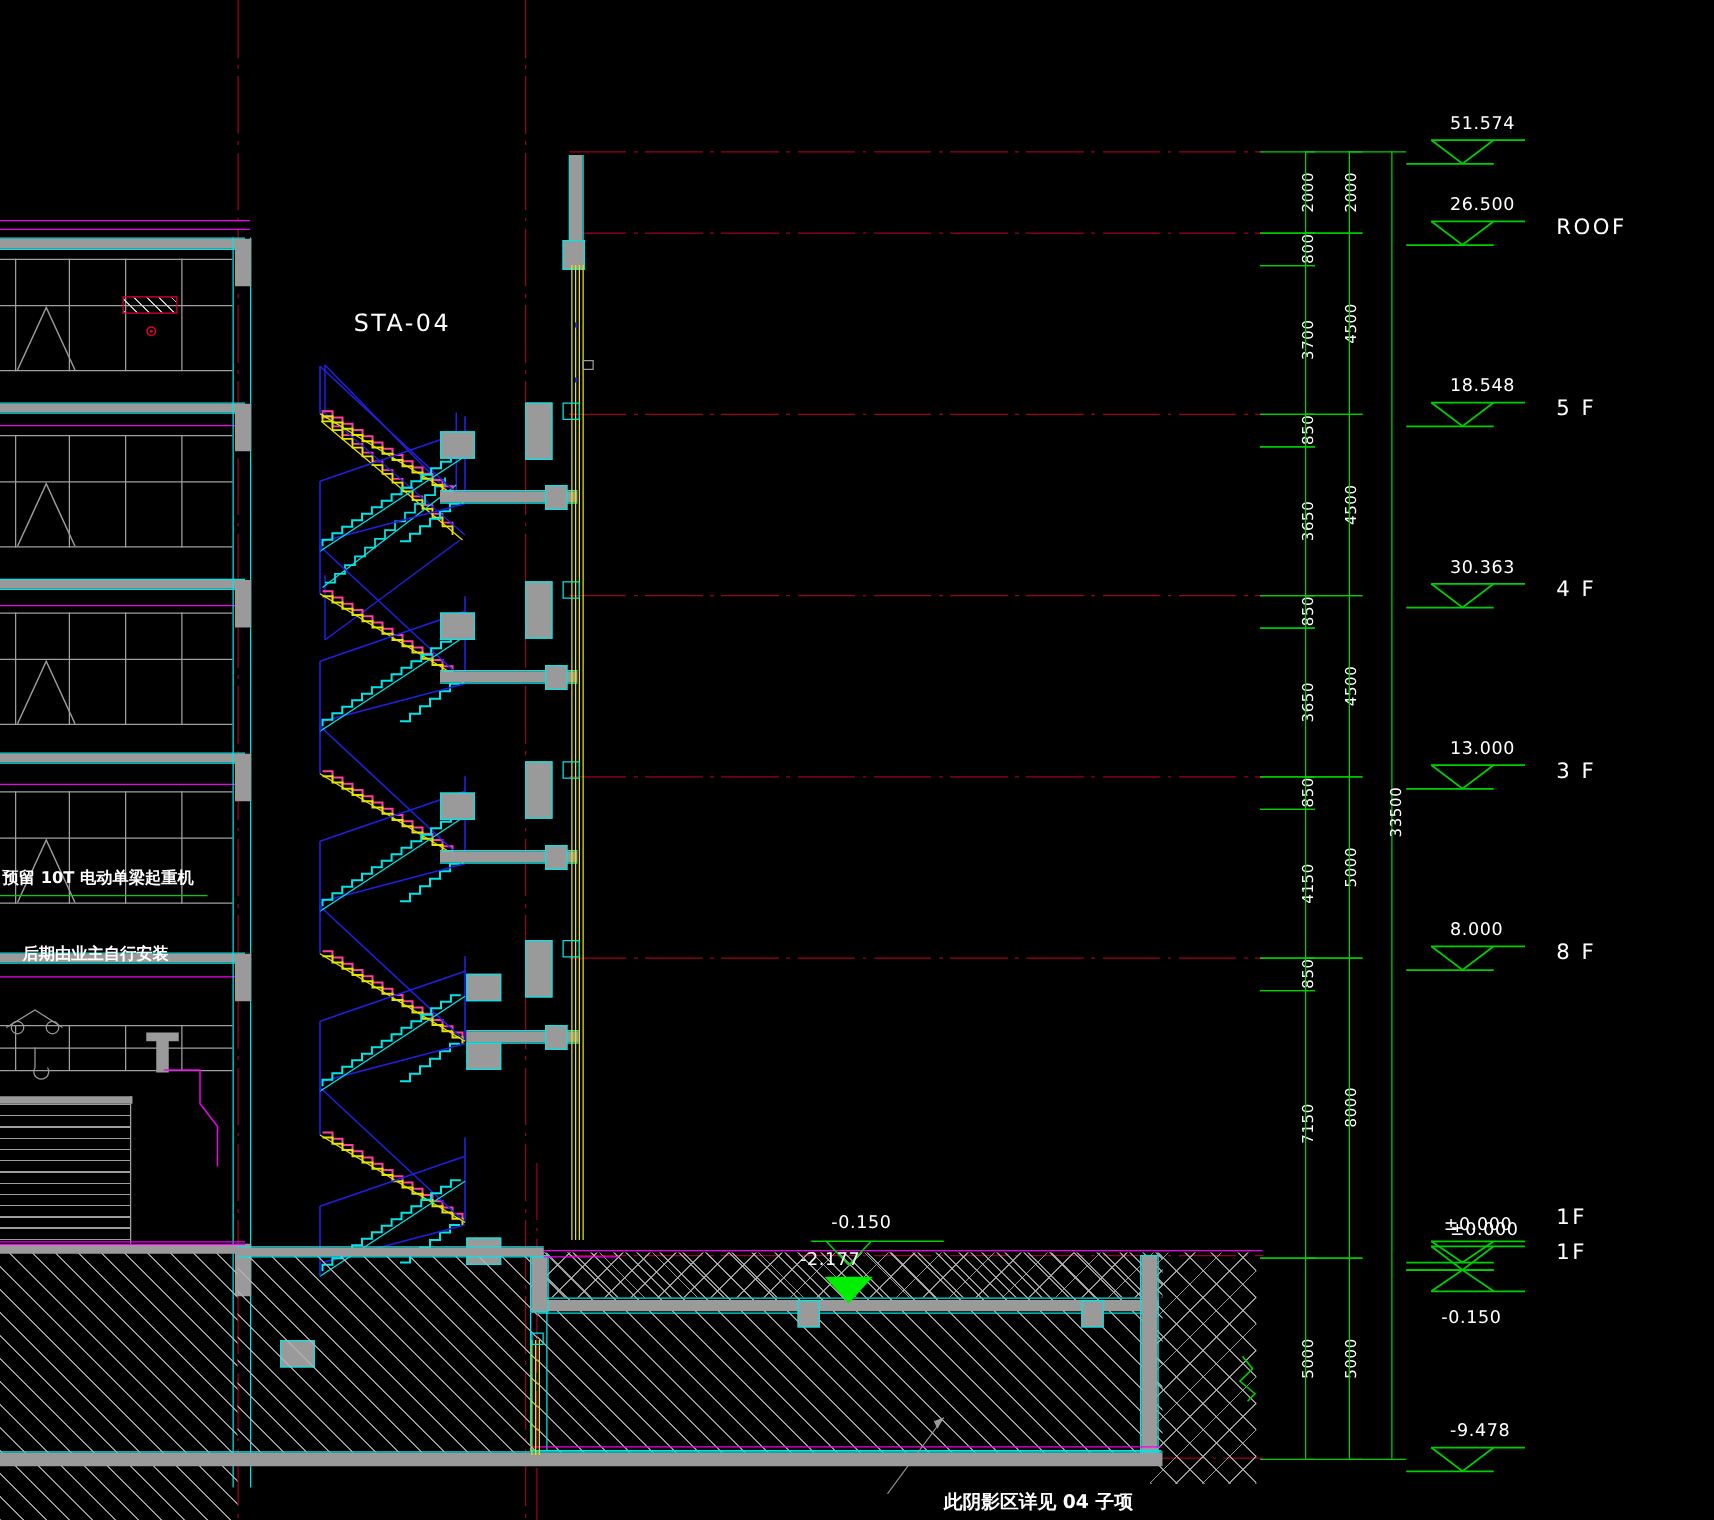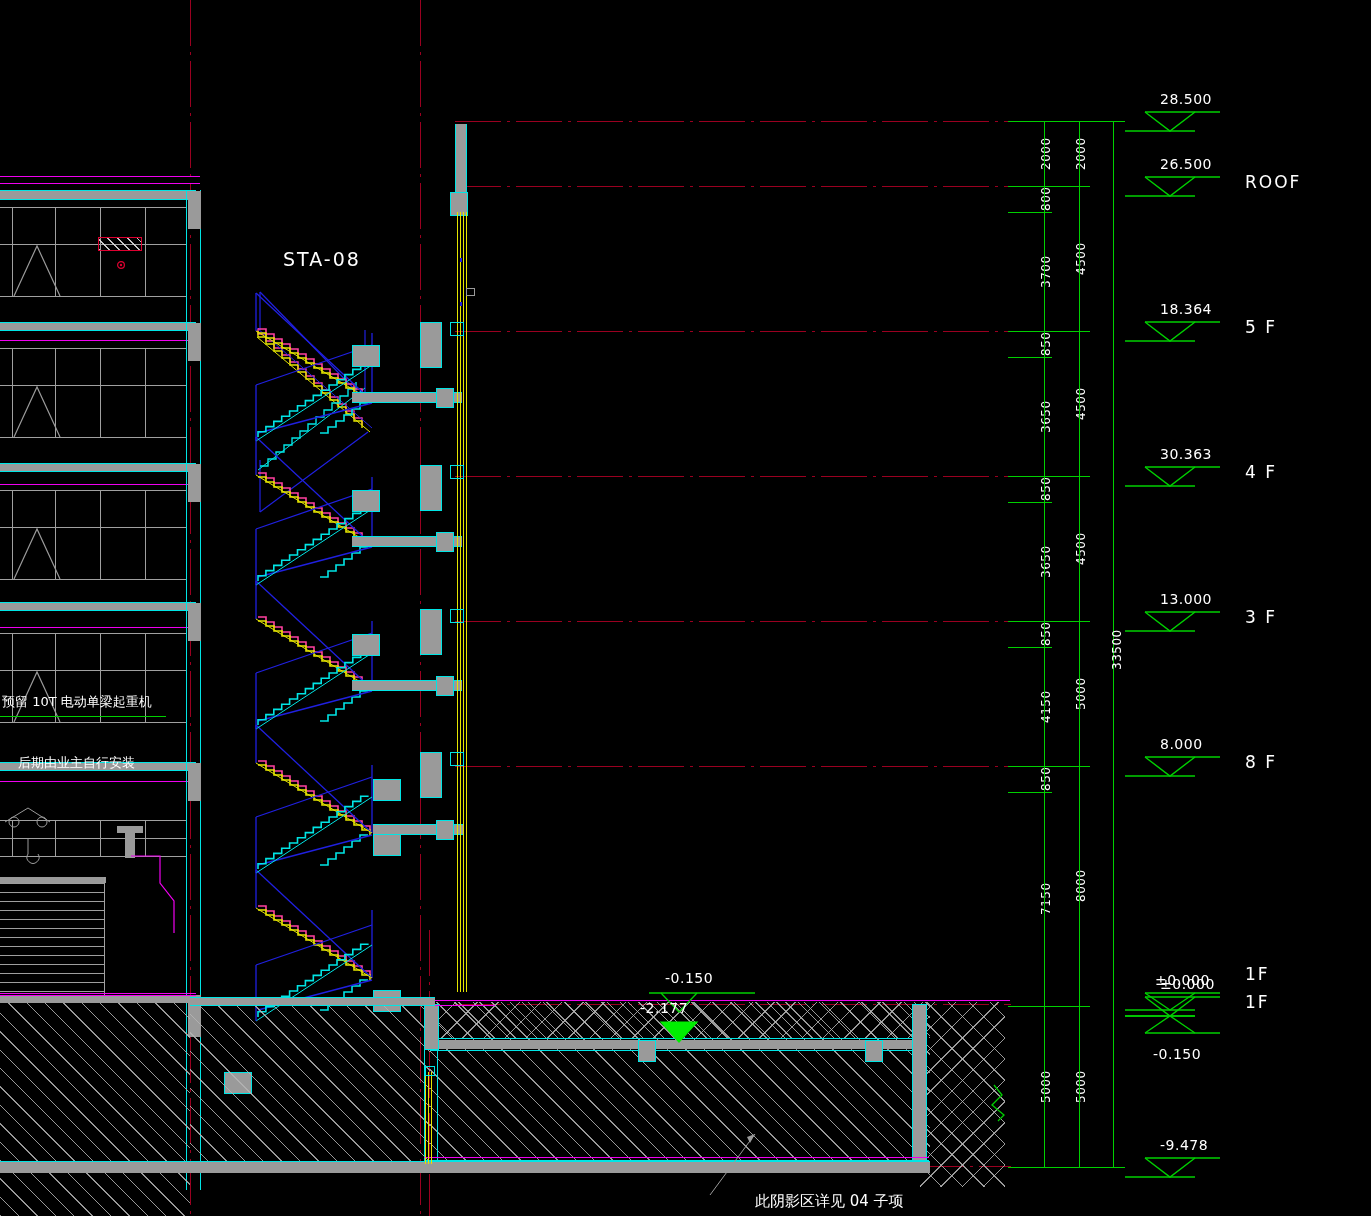--- a/index.html
+++ b/index.html
@@ -45,21 +45,21 @@
      border:1px solid #dd0030;box-sizing:border-box;}
   .hatchh{position:absolute;
      background-image:repeating-linear-gradient(to bottom,
         rgba(175,175,175,.9) 0px, rgba(175,175,175,.9) 1px,
         transparent 1px, transparent 9px);}
 
   
   .txt{position:absolute;color:#fff;white-space:nowrap;
        font-family:"DejaVu Sans","Liberation Sans",sans-serif;letter-spacing:1px;}
   .txt-cn{position:absolute;color:#fff;white-space:nowrap;
-       font-family:"DejaVu Sans",sans-serif;font-size:13px;}
+       font-family:"DejaVu Sans",sans-serif;font-size:13px;font-weight:bold;}
   .dimtxt{position:absolute;color:#fff;font-size:12px;white-space:nowrap;
        transform-origin:0 0;transform:rotate(-90deg);letter-spacing:.5px;}
   .eltxt{position:absolute;color:#fff;font-size:14px;white-space:nowrap;letter-spacing:.5px;}
   .flrtxt{position:absolute;color:#fff;font-size:17px;white-space:nowrap;letter-spacing:2px;}
   svg{display:block;overflow:visible;}
 </style>
 </head>
 <body>
 
 <div id="stage">
@@ -192,21 +192,21 @@
 
   <div class="v cyan" style="left:186px;top:190px;height:1000px;"></div>
   <div class="v cyan" style="left:200px;top:190px;height:1000px;"></div>
   <div class="blk" style="left:188px;top:191px;width:13px;height:38px;"></div>
   <div class="blk" style="left:188px;top:323px;width:13px;height:38px;"></div>
   <div class="blk" style="left:188px;top:464px;width:13px;height:38px;"></div>
   <div class="blk" style="left:188px;top:603px;width:13px;height:38px;"></div>
   <div class="blk" style="left:188px;top:763px;width:13px;height:38px;"></div>
   <div class="blk" style="left:188px;top:995px;width:13px;height:42px;"></div>
 
-  <div class="txt" style="left:283px;top:248px;font-size:19px;letter-spacing:2px;">STA-08</div>
+  <div class="txt" style="left:283px;top:248px;font-size:19px;letter-spacing:2px;">STA-04</div>
 
   <svg class="abs" style="left:200px;top:280px;" width="250" height="900">
 
     <g>
       <polyline points="60,12 60,50" stroke="#2020e0" stroke-width="1.2" fill="none"></polyline>
       <polyline points="60,12 165,120" stroke="#2020e0" stroke-width="1.2" fill="none"></polyline>
       <polyline points="165,120 165,50" stroke="#2020e0" stroke-width="1.2" fill="none"></polyline>
       <polyline points="62,52 180,52" stroke="none" fill="none"></polyline>
 
       <path d="M58,48 L58,54 L66,54 L66,61 L74,61 L74,68 L82,68 L82,75 L90,75 L90,82 L98,82 L98,89 L106,89 L106,96 L114,96 L114,103 L122,103 L122,110 L130,110 L130,117 L138,117 L138,124 L146,124 L146,131 L154,131 L154,138 L162,138 L162,145" fill="none" stroke="#ff40a0" stroke-width="1.4"></path>
@@ -518,38 +518,38 @@
     </div>
 
   <div class="v green" style="left:1044px;top:121px;height:1046px;"></div>
   <div class="v green" style="left:1079px;top:121px;height:1046px;"></div>
   <div class="v green" style="left:1113px;top:121px;height:1046px;"></div>
 
   <div class="dimtxt" style="left:1110px;top:670px;">33500</div>
 
   <div id="elevmarks">
       <div class="abs" style="left: 1125px; top: 91px;">
-        <div class="eltxt" style="left: 35px; top: 0px;">28.500</div>
+        <div class="eltxt" style="left: 35px; top: 0px;">51.574</div>
         <svg width="105" height="36" style="position: absolute; left: 0px; top: 20px;">
           <polyline points="20,1 95,1" stroke="#00d000" stroke-width="1.4" fill="none"></polyline>
           <polyline points="20,1 45,20 70,1" stroke="#00d000" stroke-width="1.4" fill="none"></polyline>
           <polyline points="0,20 70,20" stroke="#00d000" stroke-width="1.4" fill="none"></polyline>
         </svg>
       </div>
       <div class="abs" style="left: 1125px; top: 156px;">
         <div class="eltxt" style="left: 35px; top: 0px;">26.500</div>
         <svg width="105" height="36" style="position: absolute; left: 0px; top: 20px;">
           <polyline points="20,1 95,1" stroke="#00d000" stroke-width="1.4" fill="none"></polyline>
           <polyline points="20,1 45,20 70,1" stroke="#00d000" stroke-width="1.4" fill="none"></polyline>
           <polyline points="0,20 70,20" stroke="#00d000" stroke-width="1.4" fill="none"></polyline>
         </svg>
       </div>
       <div class="flrtxt" style="left: 1245px; top: 172px;">ROOF</div>
       <div class="abs" style="left: 1125px; top: 301px;">
-        <div class="eltxt" style="left: 35px; top: 0px;">18.364</div>
+        <div class="eltxt" style="left: 35px; top: 0px;">18.548</div>
         <svg width="105" height="36" style="position: absolute; left: 0px; top: 20px;">
           <polyline points="20,1 95,1" stroke="#00d000" stroke-width="1.4" fill="none"></polyline>
           <polyline points="20,1 45,20 70,1" stroke="#00d000" stroke-width="1.4" fill="none"></polyline>
           <polyline points="0,20 70,20" stroke="#00d000" stroke-width="1.4" fill="none"></polyline>
         </svg>
       </div>
       <div class="flrtxt" style="left: 1245px; top: 317px;">5 F</div>
       <div class="abs" style="left: 1125px; top: 446px;">
         <div class="eltxt" style="left: 35px; top: 0px;">30.363</div>
         <svg width="105" height="36" style="position: absolute; left: 0px; top: 20px;">

